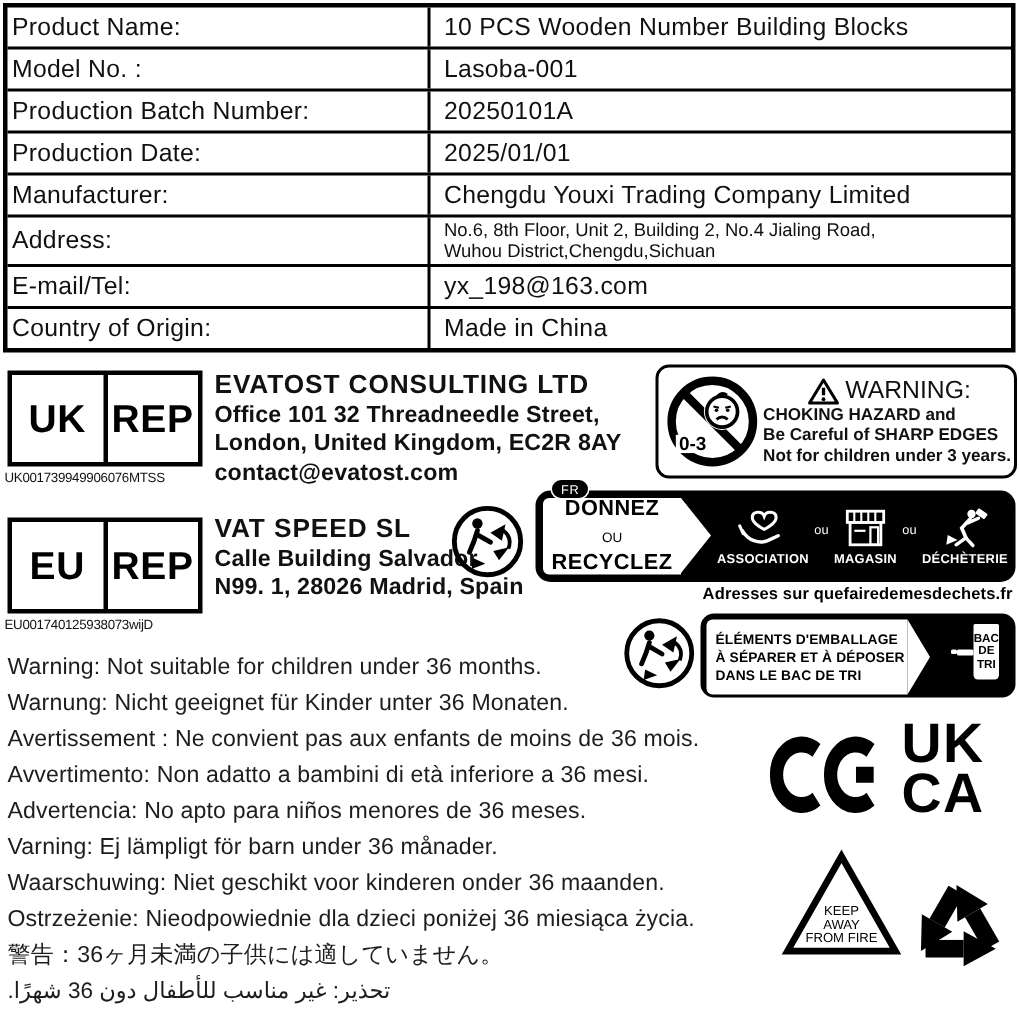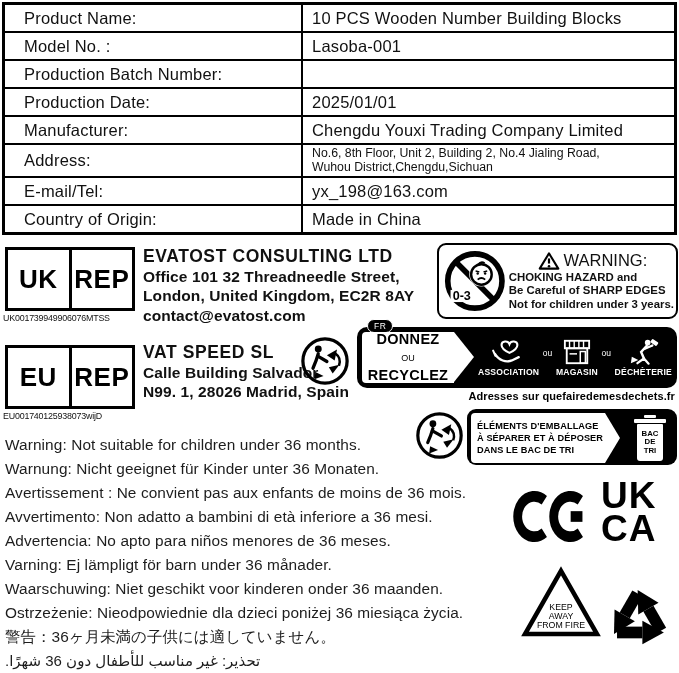--- a/index.html
+++ b/index.html
@@ -7,21 +7,21 @@
     width:679px;height:673px;position:relative;background:#fff;color:#000;
     font-family:"Liberation Sans","DejaVu Sans",sans-serif;overflow:hidden;
   }
   .abs{position:absolute;}
 
   
   #ptable{position:absolute;left:2px;top:2px;width:669px;border:3px solid #000;background:#fff;}
   .prow{display:flex;border-top:2px solid #000;}
   .prow:first-child{border-top:none;}
   .pl{width:277px;border-right:2px solid #000;display:flex;align-items:center;
-      padding-left:19px;font-size:16.5px;letter-spacing:.2px;height:26px;color:#111;}
+      padding-left:3px;font-size:16.5px;letter-spacing:.2px;height:26px;color:#111;}
   .pv{flex:1;display:flex;align-items:center;padding-left:9px;font-size:16.5px;letter-spacing:.2px;color:#111;}
   .prow.tall .pl,.prow.tall .pv{height:31px;}
   .pv.small{flex-direction:column;align-items:flex-start;justify-content:center;}
   .pv.small div{font-size:12.3px;line-height:13.8px;letter-spacing:0;}
 
   
   .repbox{position:absolute;width:124px;height:58px;border:3px solid #000;display:flex;background:#fff;}
   .repcell{flex:1;display:flex;align-items:center;justify-content:center;font-weight:bold;font-size:26px;letter-spacing:.5px;}
   .repcell.first{border-right:3px solid #000;}
   .repcode{position:absolute;font-size:8.9px;letter-spacing:-.2px;color:#111;}
@@ -54,21 +54,21 @@
   .dzlabel{font-size:8.6px;font-weight:bold;letter-spacing:.2px;margin-top:1px;color:#fff;}
   .dzou{font-size:8.5px;margin-top:-10px;color:#fff;}
   #dzfooter{position:absolute;right:4px;top:390px;font-size:11px;font-weight:bold;letter-spacing:.1px;color:#000;}
 
   #el{left:467px;top:409px;width:210px;height:56px;border-radius:9px;}
   #elarrow{left:4px;top:4px;height:50px;}
   #elrect{width:128px;background:#fff;border-radius:4px 0 0 4px;display:flex;flex-direction:column;
           justify-content:center;padding-left:6px;}
   #eltri{width:0;height:0;border-top:25px solid transparent;border-bottom:25px solid transparent;border-left:15px solid #fff;}
   .elline{font-size:9.2px;font-weight:bold;line-height:12.2px;letter-spacing:.1px;color:#000;}
-  #bin{position:absolute;right:11px;top:6px;width:32px;display:flex;flex-direction:column;align-items:center;}
+  #bin{position:absolute;right:11px;top:6px;width:32px;display:flex;flex-direction:row;align-items:center;}
   #binhandle{width:12px;height:3px;background:#fff;border-radius:1px;}
   #binlid{width:32px;height:4px;background:#fff;border-radius:1px;margin-top:1px;}
   #binbody{width:26px;height:37px;background:#fff;border-radius:1px 1px 3px 3px;margin-top:1px;
            display:flex;flex-direction:column;align-items:center;justify-content:center;}
   .bintext{font-size:7.8px;font-weight:bold;line-height:8.6px;color:#000;}
 
   
   #warnings{position:absolute;left:5px;top:433px;width:669px;}
   .wline{font-size:15.4px;line-height:24px;letter-spacing:.1px;color:#1d1d1d;white-space:nowrap;}
   .wline.ar{direction:rtl;text-align:left;font-size:15px;}
@@ -84,20 +84,21 @@
   <div class="prow">
     <div class="pl">Product Name:</div>
     <div class="pv">10 PCS Wooden Number Building Blocks</div>
   </div>
   <div class="prow">
     <div class="pl">Model No. :</div>
     <div class="pv">Lasoba-001</div>
   </div>
   <div class="prow">
     <div class="pl">Production Batch Number:</div>
+    <div class="pv">20250101A</div>
   </div>
   <div class="prow">
     <div class="pl">Production Date:</div>
     <div class="pv">2025/01/01</div>
   </div>
   <div class="prow">
     <div class="pl">Manufacturer:</div>
     <div class="pv">Chengdu Youxi Trading Company Limited</div>
   </div>
   <div class="prow tall">

